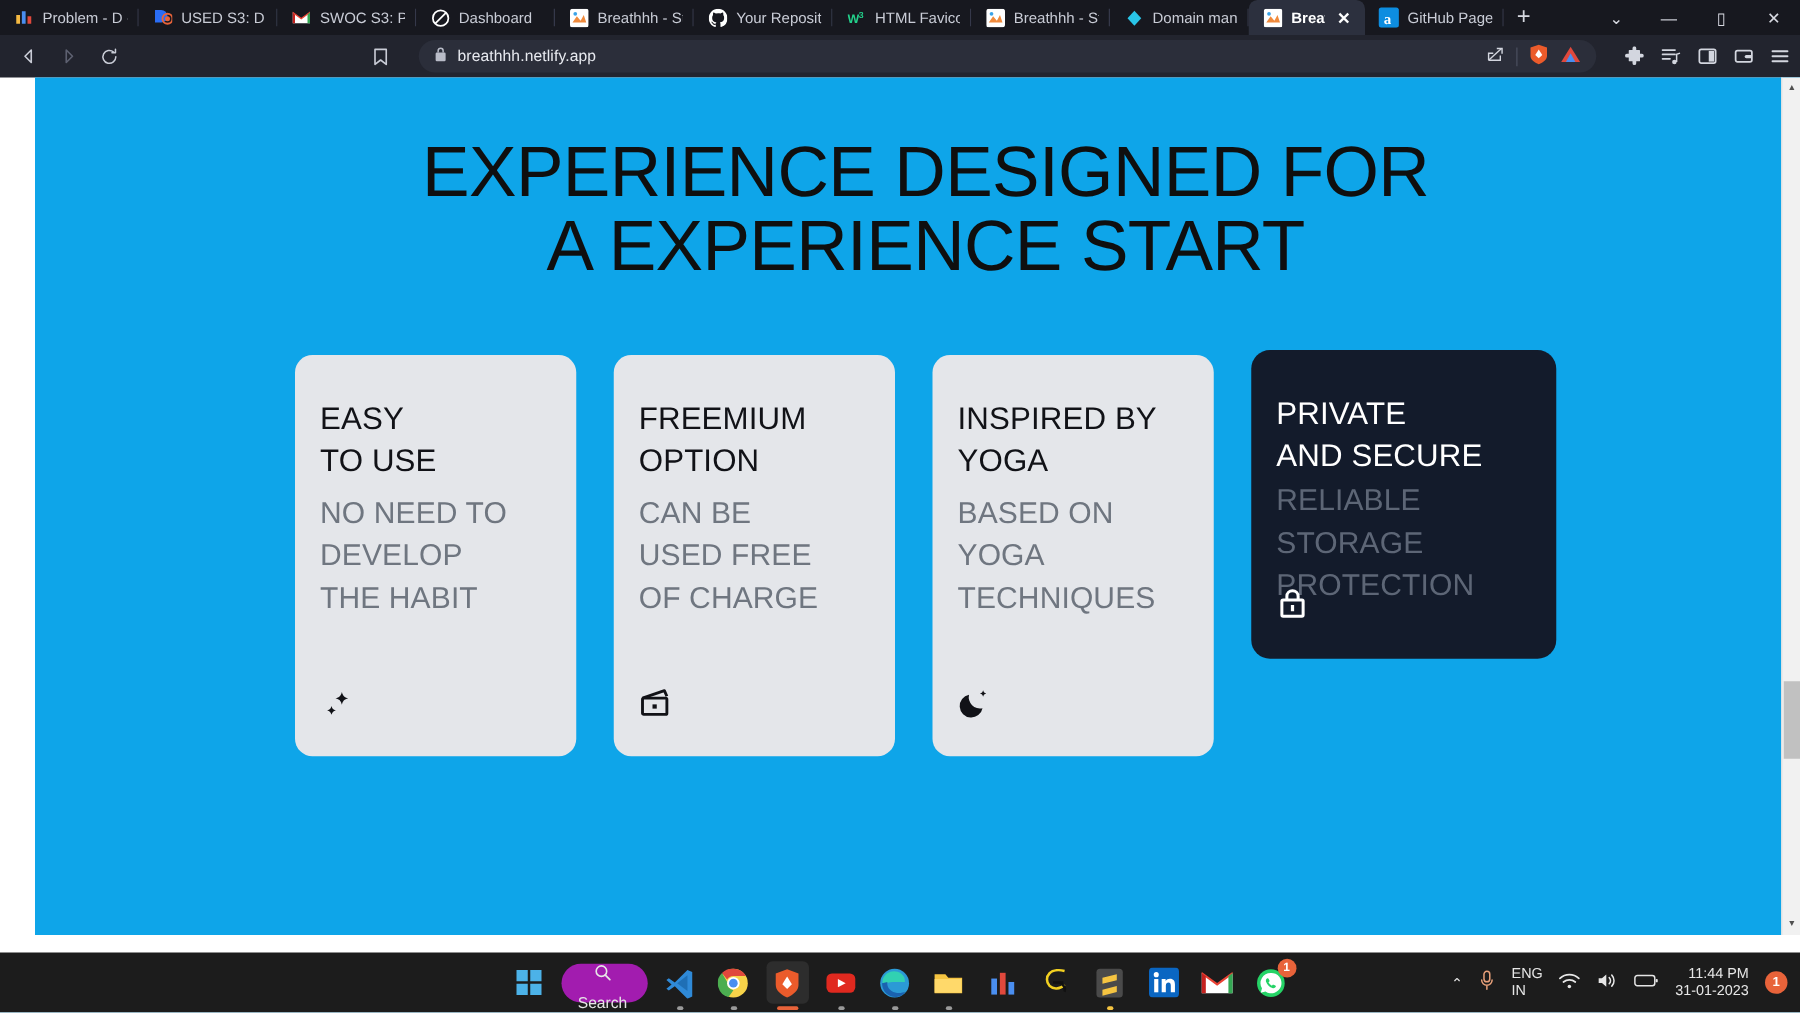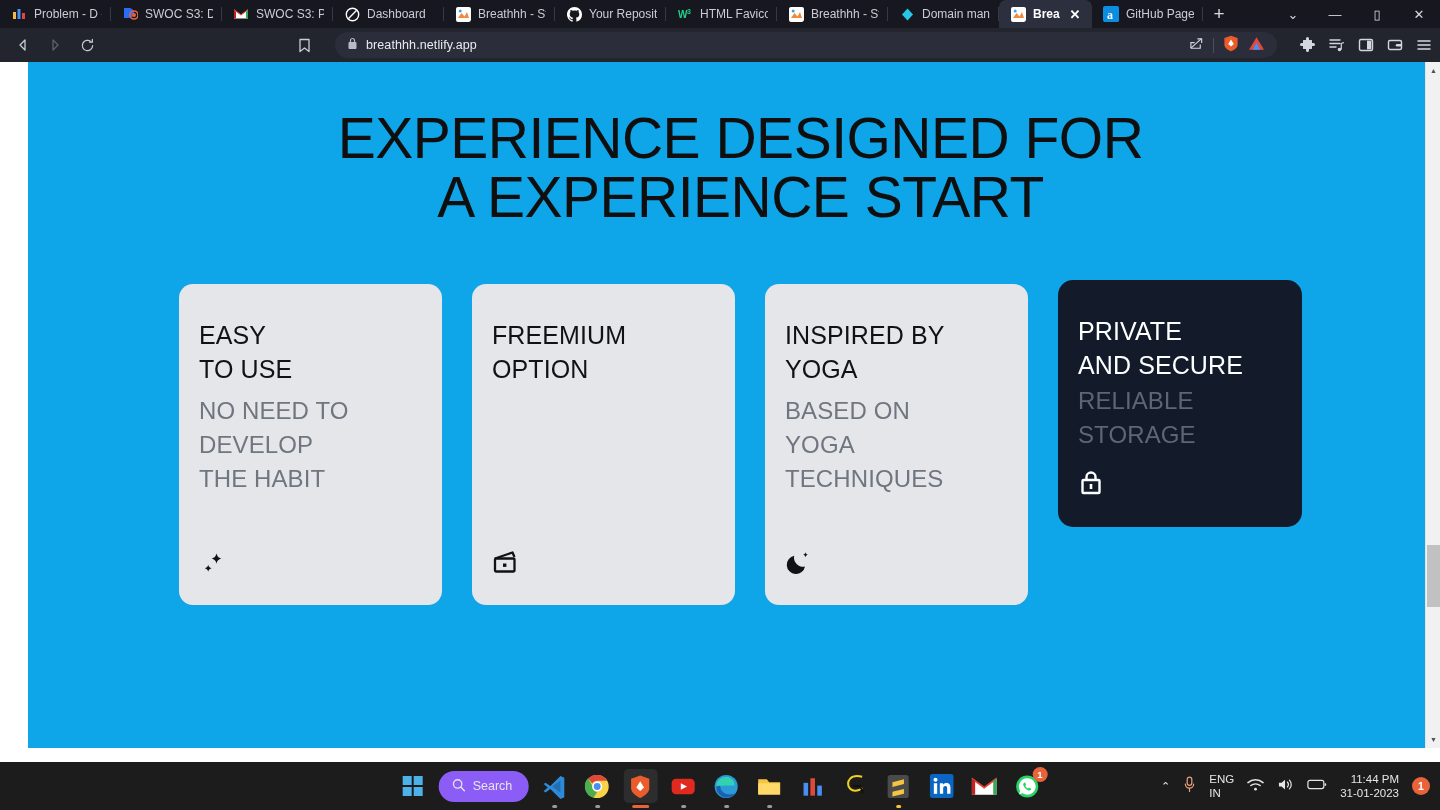--- a/index.html
+++ b/index.html
@@ -88,21 +88,21 @@
     font-size: 57px; line-height: 1.03; letter-spacing: -0.5px;
     font-family: "Liberation Sans", sans-serif;
   }
   .headline div { white-space: nowrap; }
 
   .cards {
     display: flex; align-items: flex-start; justify-content: center;
     gap: 30px; margin-top: 58px;
   }
   .card {
-    width: 263px; height: 321px; border-radius: 14px; background: #e4e6ea;
+    width: 225px; height: 321px; border-radius: 14px; background: #e4e6ea;
     padding: 34px 22px 22px 20px; position: relative;
     display: flex; flex-direction: column;
   }
   .card.dark {
     background: #131b2b; width: 244px; height: 247px; margin-top: -4px;
     border-radius: 15px;
   }
   .card .ctitle {
     font-size: 25px; line-height: 1.36; color: #111217; font-weight: 400;
     letter-spacing: .1px;
@@ -161,23 +161,23 @@
     width: 34px; height: 34px; display: flex; align-items: center;
     justify-content: center; position: relative; border-radius: 5px;
   }
   .tb-item.active { background: #2d2d2d; }
   .tb-underline {
     position: absolute; bottom: -5px; left: 50%; transform: translateX(-50%);
     width: 5px; height: 3px; border-radius: 2px; background: #9a9a9a;
   }
   .tb-underline.wide { width: 17px; background: #e8633a; }
   .tb-search {
-    height: 31px; background: #8b5cf6; border-radius: 16px; display: flex;
+    height: 31px; background: #a21caf; border-radius: 16px; display: flex;
     align-items: center; gap: 7px; padding: 0 16px 0 13px;
-    color: #e6e6e6; font-size: 12.5px;
+    color: #e6e6e6; font-size: 12.5px; flex-direction: column;
   }
   .tb-badge {
     position: absolute; top: -2px; right: -3px; min-width: 15px; height: 15px;
     border-radius: 8px; background: #e8633a; color: #fff; font-size: 9.5px;
     display: flex; align-items: center; justify-content: center;
     font-weight: bold; padding: 0 3px;
   }
   .tray {
     position: absolute; right: 10px; display: flex; align-items: center;
     gap: 13px; color: #e6e6e6; font-size: 12px;
@@ -209,21 +209,21 @@
     </div>
 
     <div class="tab sized">
       <span class="favicon">
         <svg width="15" height="15" viewBox="0 0 15 15">
             <path d="M1 1h5a5 5 0 0 1 0 10H1z" fill="#2a6df5"></path>
             <circle cx="11" cy="8" r="4" fill="none" stroke="#e8633a" stroke-width="1.6"></circle>
             <circle cx="11" cy="8" r="2" fill="#e8633a"></circle>
           </svg>
       </span>
-      <span class="label">SWOC S3: D</span>
+      <span class="label">USED S3: D</span>
     </div>
 
     <div class="tab sized">
       <span class="favicon">
         <svg width="14" height="14" viewBox="0 0 14 11">
             <path d="M0 1.2 7 6.3 14 1.2V10H0z" fill="#fff"></path>
             <path d="M0 .6 7 5.7 14 .6v1.2L7 7 0 1.8z" fill="#ea4335"></path>
             <path d="M0 1.2v8.8h2V3.3z" fill="#c5221f"></path>
             <path d="M14 1.2v8.8h-2V3.3z" fill="#34a853"></path>
           </svg>
@@ -438,20 +438,25 @@
                 <path d="M9.2 15.8c.6 2.2 1.3 2.9 3.5 3.5-2.2.6-2.9 1.3-3.5 3.5-.6-2.2-1.3-2.9-3.5-3.5 2.2-.6 2.9-1.3 3.5-3.5z" fill="currentColor"></path>
               </svg>
           </div>
         </div>
 
         <div class="card">
           <div class="ctitle">
             <div>FREEMIUM</div>
             <div>OPTION</div>
           </div>
+          <div class="cdesc">
+            <div>CAN BE</div>
+            <div>USED FREE</div>
+            <div>OF CHARGE</div>
+          </div>
           <div class="cicon">
             <svg width="28" height="26" viewBox="0 0 28 26">
                 <path d="M3 9.5 20.5 3.5l2 4.5" fill="none" stroke="currentColor" stroke-width="2.3" stroke-linejoin="round"></path>
                 <rect x="3" y="9.5" width="19.5" height="13" rx="1" fill="none" stroke="currentColor" stroke-width="2.3"></rect>
                 <rect x="11" y="14.5" width="3.4" height="3.4" fill="currentColor"></rect>
               </svg>
           </div>
         </div>
 
         <div class="card">
@@ -473,20 +478,21 @@
         </div>
 
         <div class="card dark">
           <div class="ctitle">
             <div>PRIVATE</div>
             <div>AND SECURE</div>
           </div>
           <div class="cdesc">
             <div>RELIABLE</div>
             <div>STORAGE</div>
+            <div>PROTECTION</div>
           </div>
           <div class="cicon">
             <svg width="26" height="28" viewBox="0 0 26 28">
                 <rect x="4.5" y="11" width="17" height="13" rx="1" fill="none" stroke="currentColor" stroke-width="2.4"></rect>
                 <path d="M8.5 11V8a4.5 4.5 0 0 1 9 0v3" fill="none" stroke="currentColor" stroke-width="2.4"></path>
                 <rect x="11.7" y="15" width="2.6" height="5" fill="currentColor"></rect>
               </svg>
           </div>
         </div>
 

